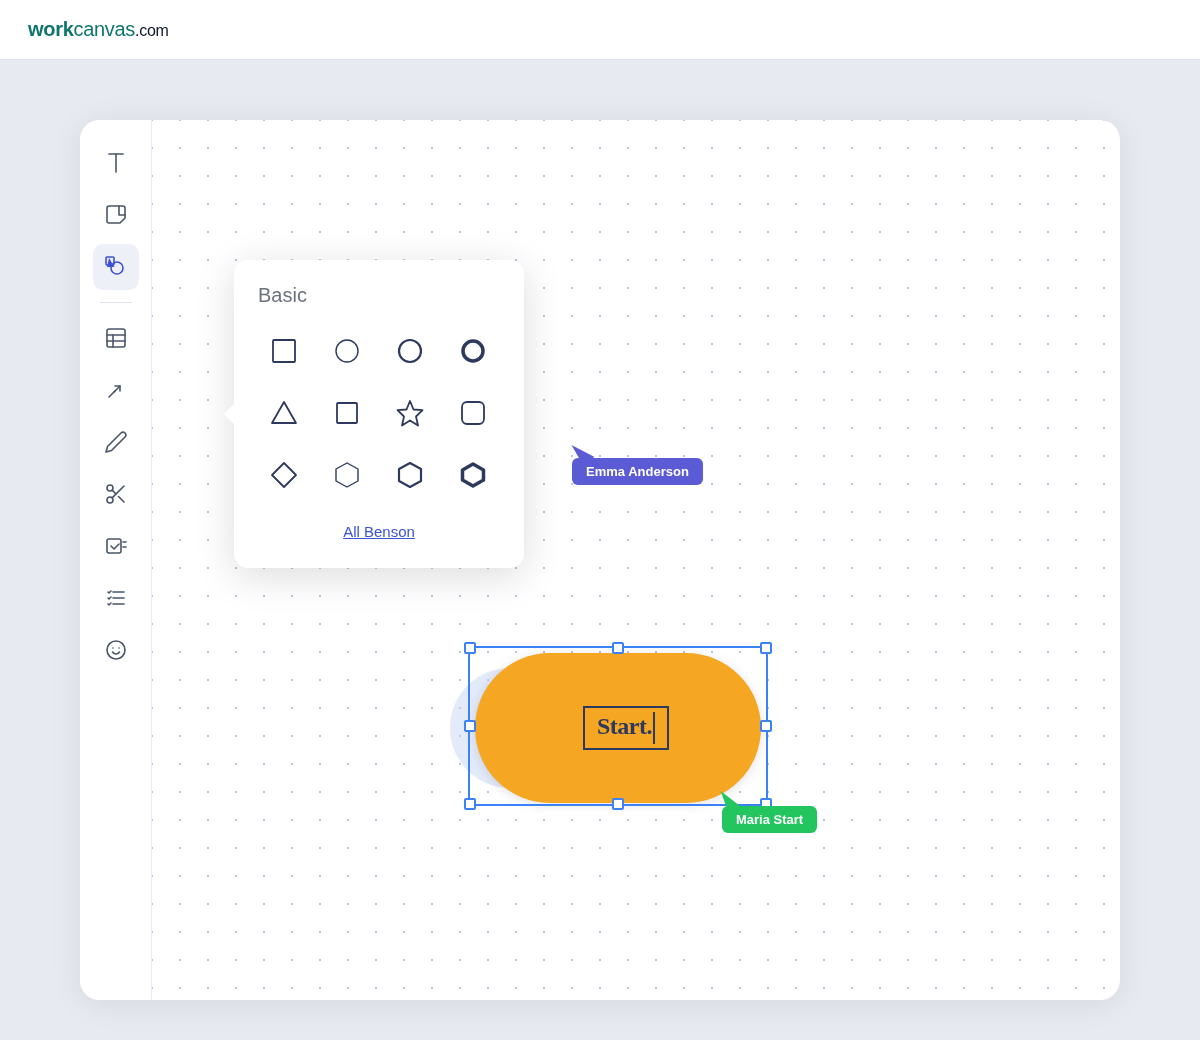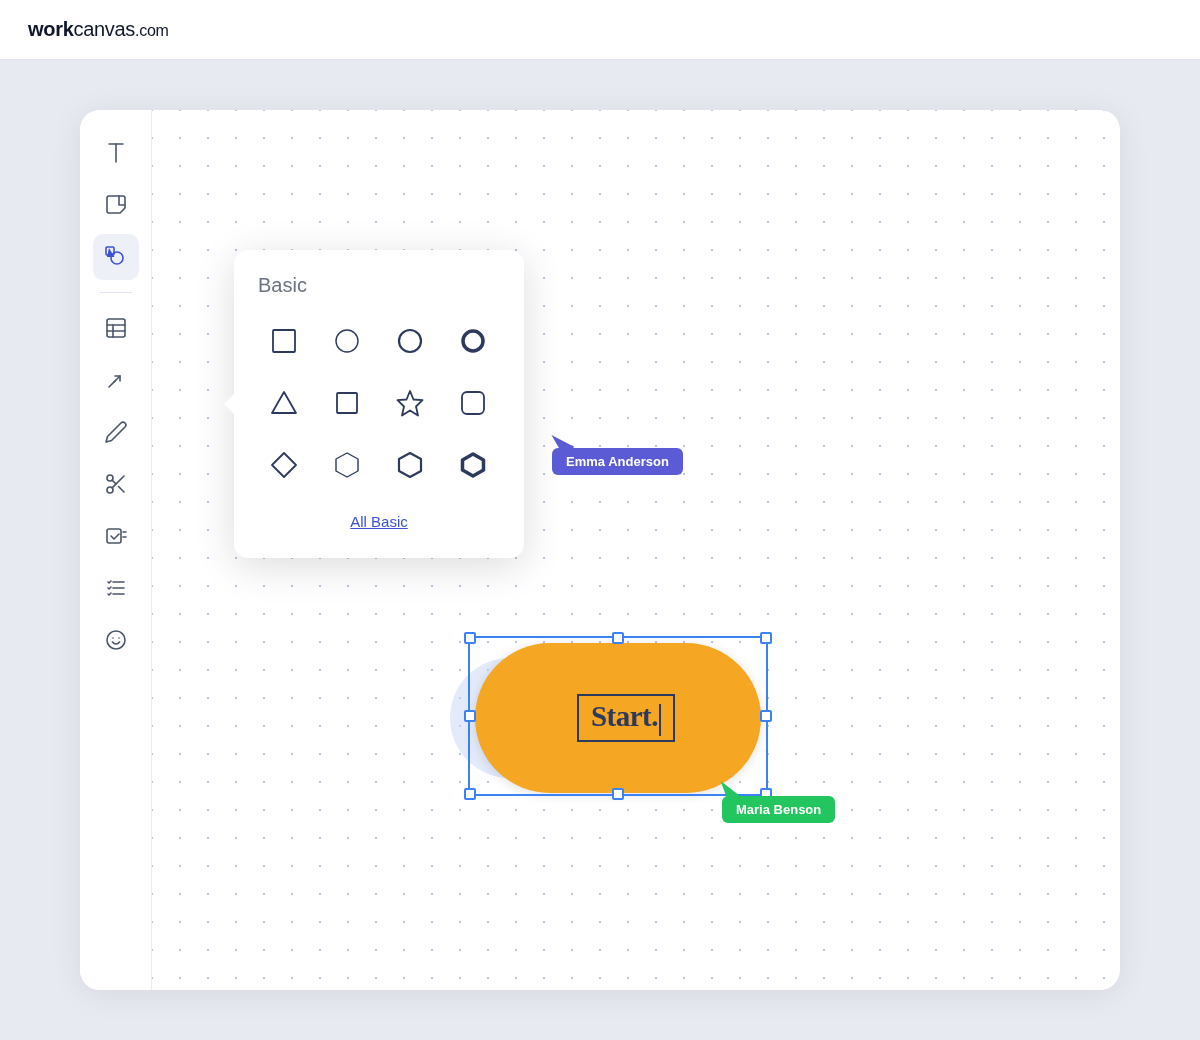--- a/index.html
+++ b/index.html
@@ -23,33 +23,33 @@
       height: 60px;
     }
     .logo {
       font-size: 20px;
       color: #333;
       font-weight: 400;
       letter-spacing: -0.3px;
     }
     .logo span {
       font-weight: 700;
-      color: #0f172a;
+      color: #0f766e;
     }
     .logo .dot-com {
       color: #0f172a;
       font-size: 16px;
       font-weight: 400;
     }
 
     
     .main-area {
       flex: 1;
       display: flex;
-      align-items: center;
+      align-items: flex-end;
       justify-content: center;
       padding: 40px;
     }
 
     
     .canvas-container {
       background: #fff;
       border-radius: 20px;
       box-shadow: 0 4px 32px rgba(0,0,0,0.08);
       width: 1040px;
@@ -172,21 +172,21 @@
       text-decoration: underline;
       cursor: pointer;
       display: block;
       padding: 4px 0;
     }
 
     
     .cursor-emma {
       position: absolute;
       top: 320px;
-      left: 400px;
+      left: 420px;
       z-index: 200;
     }
     .cursor-arrow-emma {
       width: 0;
       height: 0;
       border-left: 0px solid transparent;
       border-right: 14px solid transparent;
       border-bottom: 22px solid #5b5bd6;
       transform: rotate(-30deg);
       margin-bottom: -4px;
@@ -252,21 +252,21 @@
       align-items: center;
       justify-content: center;
       z-index: 55;
       box-shadow: 0 2px 12px rgba(0,0,0,0.12);
     }
 
     .start-text {
       background: transparent;
       border: 2px solid #2d3a5e;
       color: #2d3a5e;
-      font-size: 29px;
+      font-size: 24px;
       font-weight: 700;
       padding: 4px 12px;
       letter-spacing: -0.5px;
       font-family: serif;
       margin-left: 16px;
     }
 
     
     .cursor-maria {
       position: absolute;
@@ -470,21 +470,21 @@
             </svg>
           </div>
           <div class="shape-item">
             <svg viewBox="0 0 32 32">
               <polygon points="16,5 26.5,11 26.5,21 16,27 5.5,21 5.5,11" stroke-width="3.5"></polygon>
             </svg>
           </div>
 
         </div>
 
-        <a class="all-shapes-link">All Basic</a>
+        <a class="all-shapes-link">All Benson</a>
       </div>
 
       <div class="cursor-emma">
         <div class="cursor-arrow-emma"></div>
         <div class="cursor-label-emma">Emma Anderson</div>
       </div>
 
       <div class="start-shape-glow"></div>
 
       <div class="selection-box">
@@ -500,21 +500,21 @@
       </div>
 
       <div class="start-pill">
         <div class="start-text">
           <span>Start.</span><span style="animation: blink 1s step-end infinite; border-right: 2px solid #2d3a5e; height: 32px; display: inline-block; vertical-align: middle; margin-left: 1px;"></span>
         </div>
       </div>
 
       <div class="cursor-maria">
         <div class="cursor-arrow-maria"></div>
-        <div class="cursor-label-maria">Maria Benson</div>
+        <div class="cursor-label-maria">Maria Start</div>
       </div>
 
     </div>
 
   </div>
 
 </div>
 
 <style>
 @keyframes blink {

